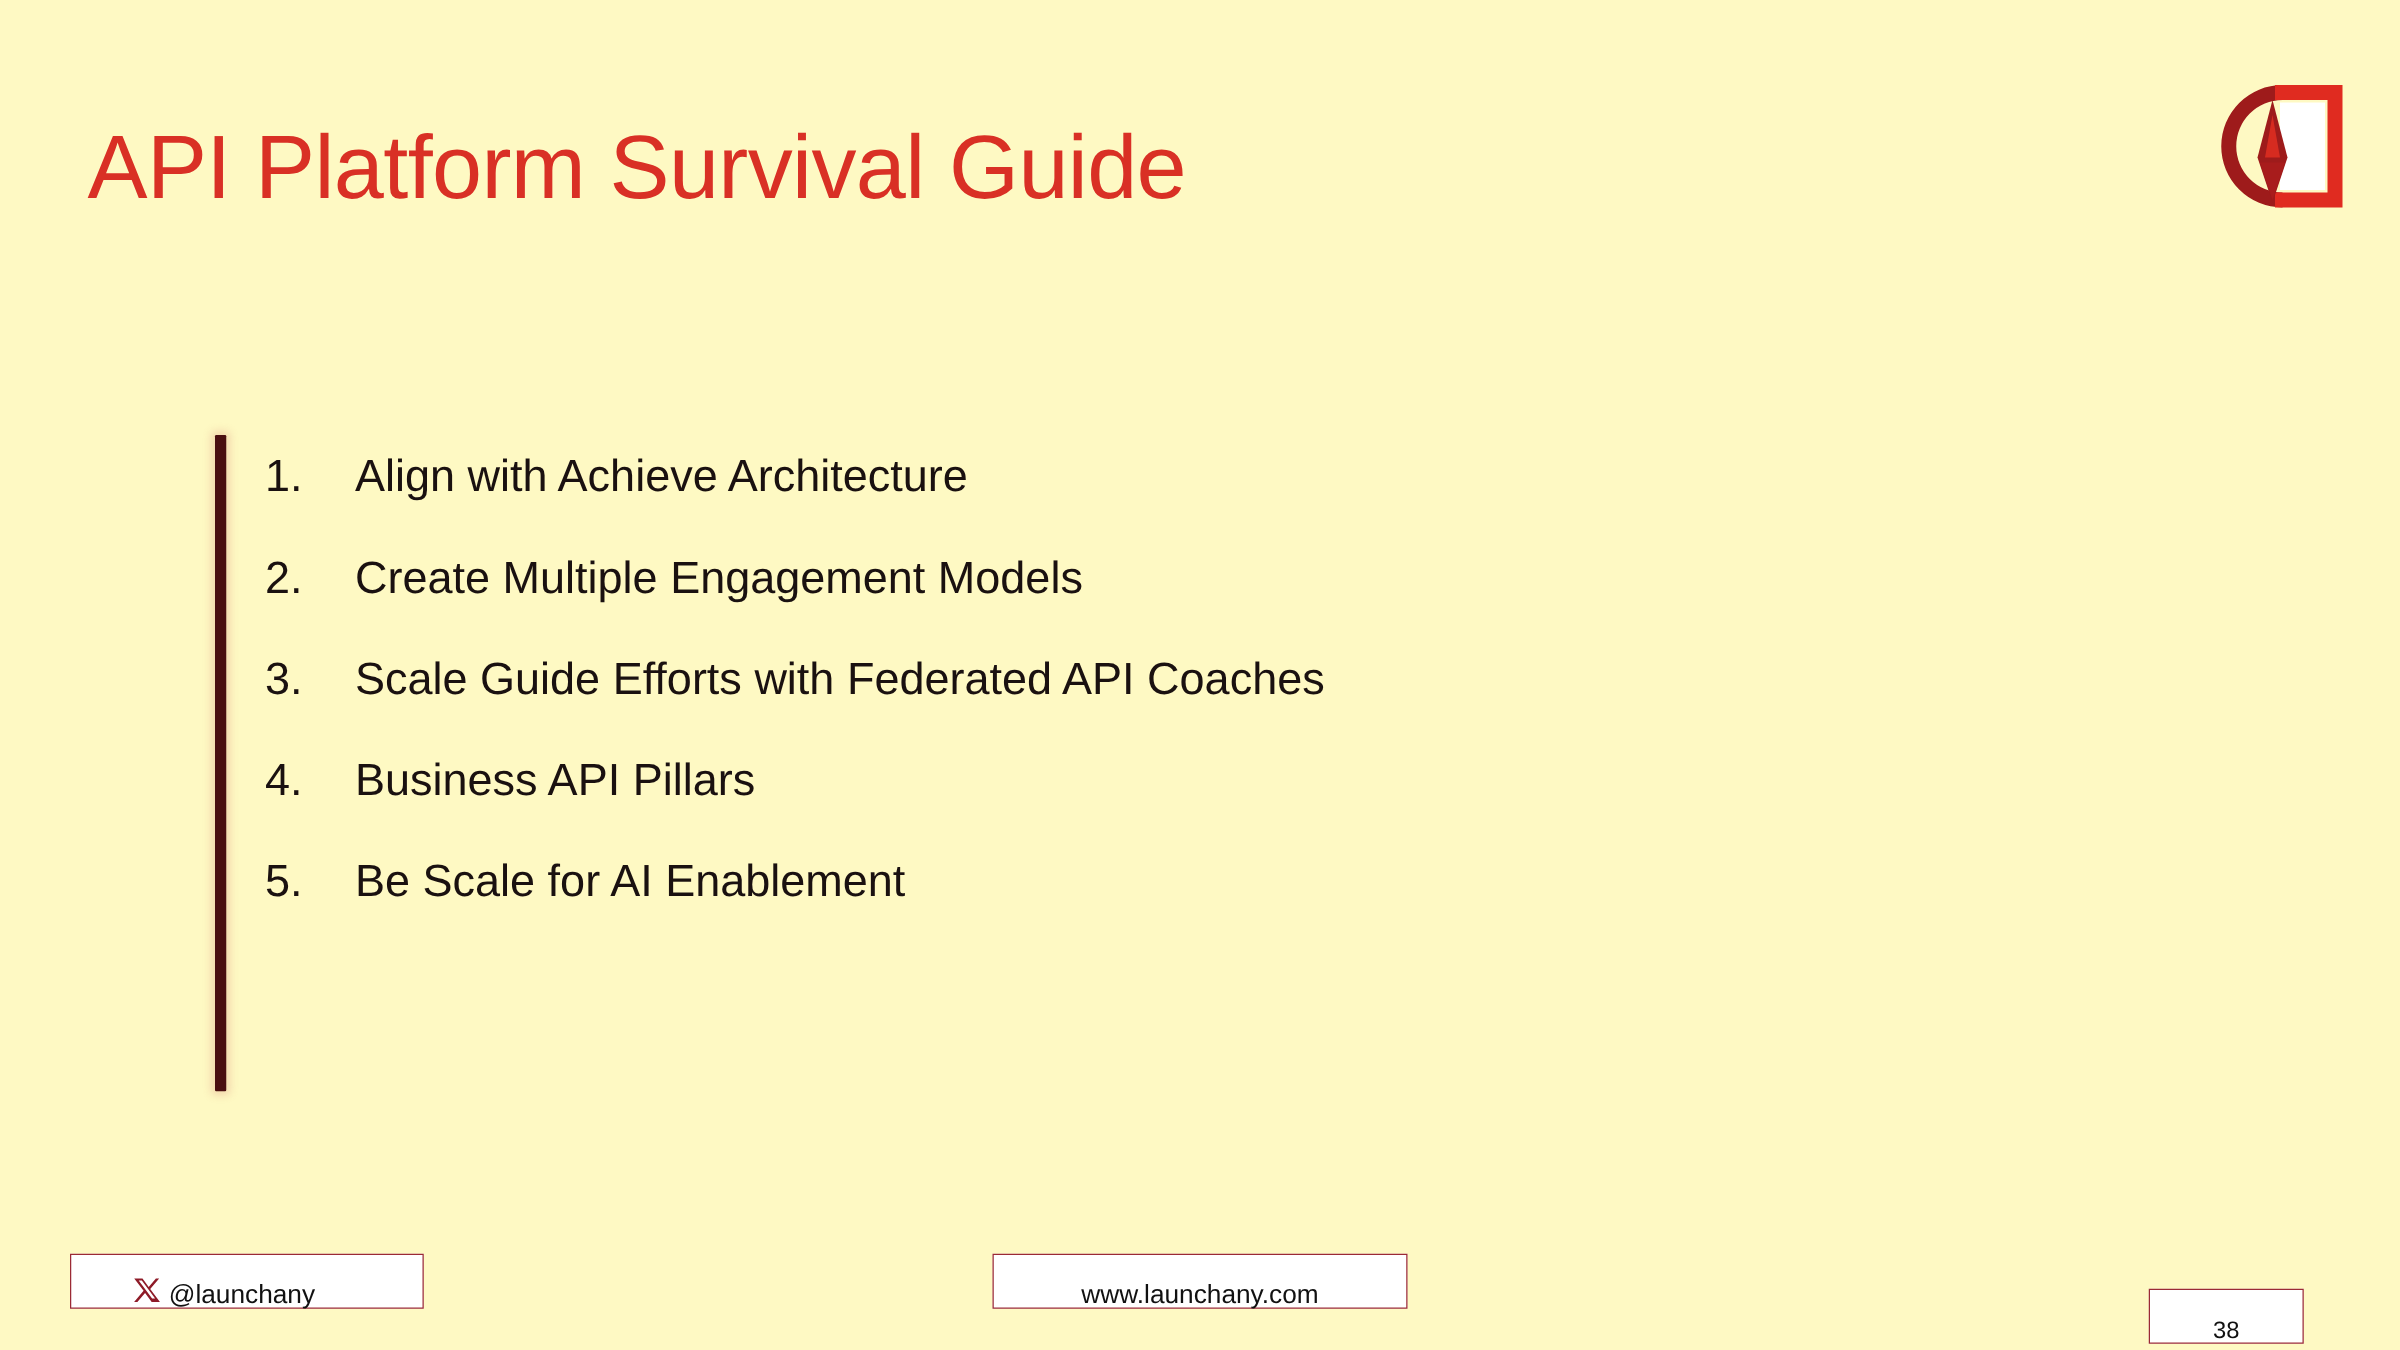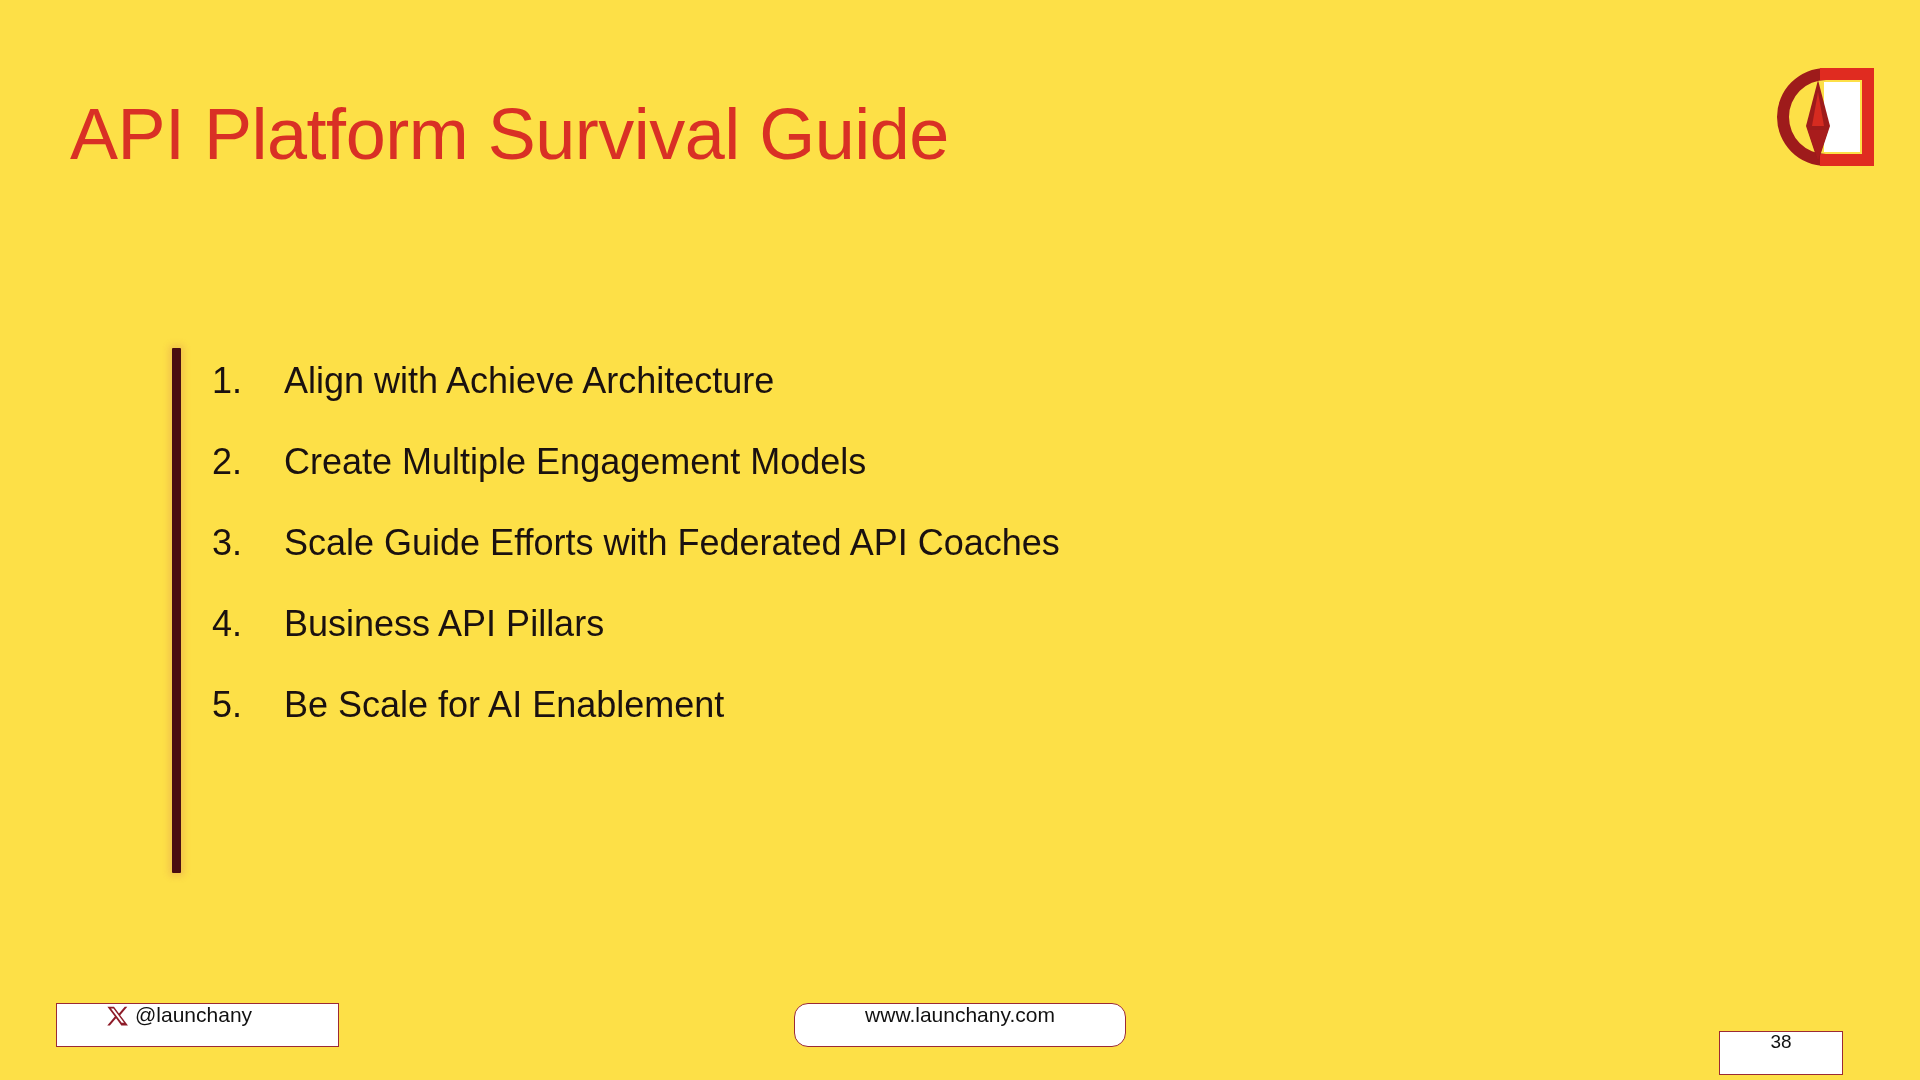--- a/index.html
+++ b/index.html
@@ -12,21 +12,21 @@
     height: 1080px;
     position: relative;
     overflow: hidden;
     font-family: "Liberation Sans", sans-serif;
     -webkit-font-smoothing: antialiased;
   }
 
   .slide {
     position: absolute;
     inset: 0;
-    background: #fde047;
+    background: #fef9c3;
   }
 
   
   .slide-title {
     position: absolute;
     left: 70px;
     top: 97px;
     font-size: 72px;
     line-height: 1.05;
     font-weight: 400;
@@ -108,21 +108,21 @@
     color: #1a1110;
   }
 
   
   .footer-box {
     position: absolute;
     border: 1.4px solid #9B2A35;
     background: #ffffff;
     box-sizing: border-box;
     display: flex;
-    align-items: flex-start;
+    align-items: flex-end;
     justify-content: center;
   }
 
   .footer-social {
     left: 56px;
     top: 1003px;
     width: 283px;
     height: 44px;
     justify-content: flex-start;
     padding-left: 48px;
@@ -141,21 +141,20 @@
     font-size: 21px;
     color: #111111;
     line-height: 1;
   }
 
   .footer-site {
     left: 794px;
     top: 1003px;
     width: 332px;
     height: 44px;
-    border-radius: 14px;
   }
 
   .footer-site-text {
     font-size: 21px;
     color: #111111;
     line-height: 1;
   }
 
   .footer-page {
     left: 1719px;

